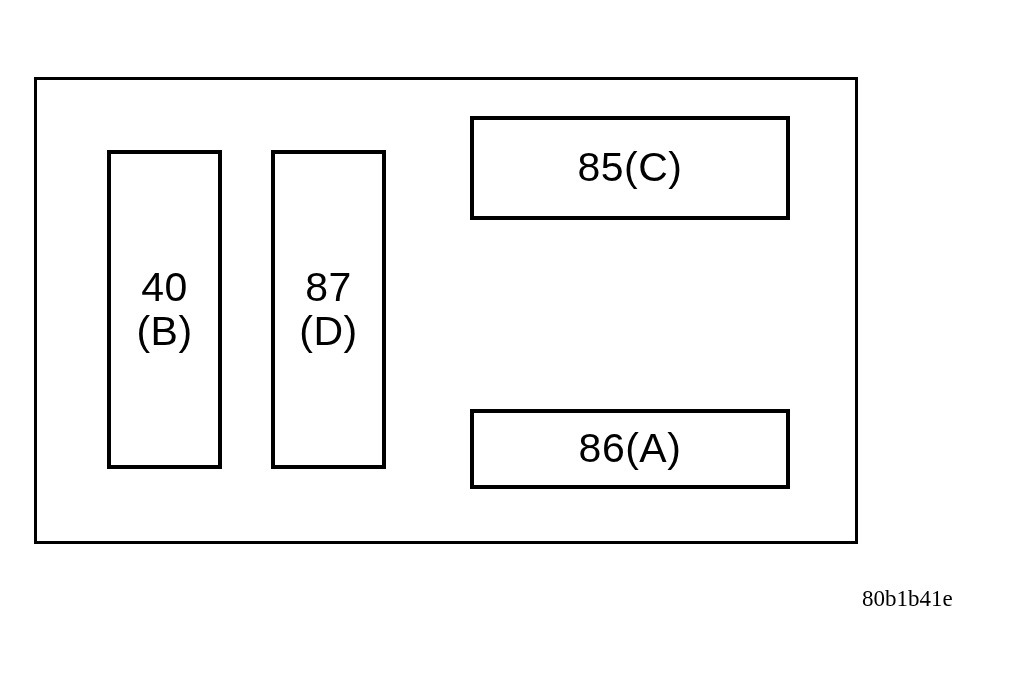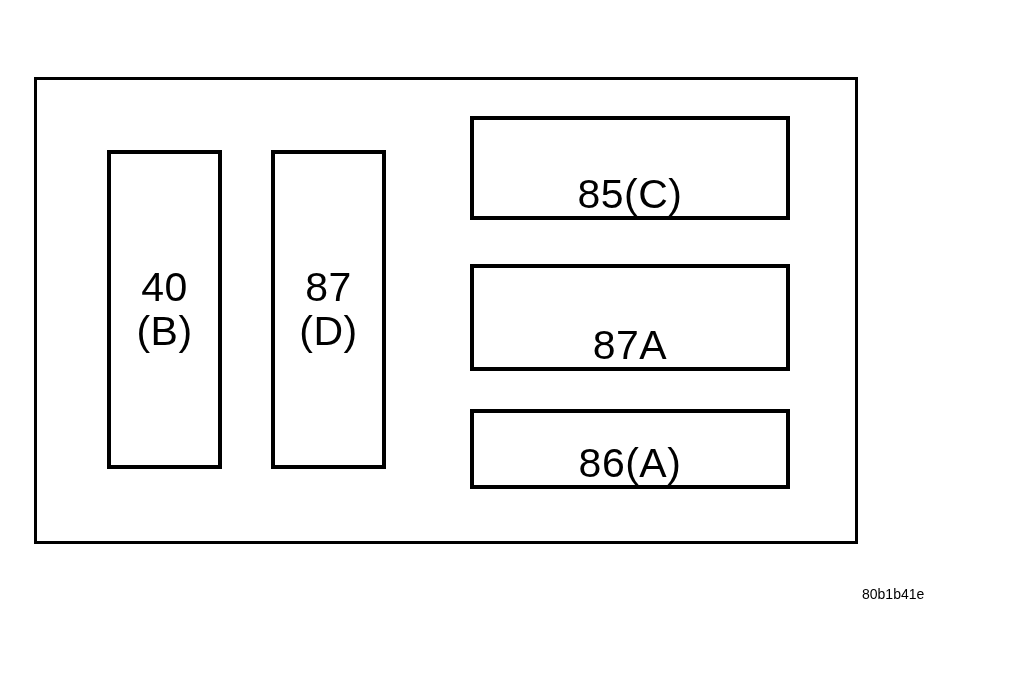--- a/index.html
+++ b/index.html
@@ -69,37 +69,36 @@
     font-size: 41px;
   }
 
   #terminal-30b { left: 104px; }
   #terminal-87d { left: 268px; }
 
   
   .terminal.horizontal {
     left: 467px;
     width: 320px;
-    align-items: flex-end;
   }
   .terminal.horizontal .terminal-label {
     font-size: 41px;
   }
 
   #terminal-85c { top: 113px;  height: 104px; }
   #terminal-87a { top: 261px;  height: 107px; }
   #terminal-86a { top: 406px;  height: 80px; }
 
   
   #figure-id {
     position: absolute;
     left: 862px;
     top: 586px;
-    font-family: Liberation Sans, sans-serif;
-    font-size: 14px;
+    font-family: Liberation Serif, serif;
+    font-size: 23px;
     letter-spacing: 0px;
     color: #000000;
     white-space: nowrap;
   }
 </style>
 </head>
 <body>
 
 <div id="diagram-stage">
 
@@ -112,23 +111,20 @@
 
     <div class="terminal vertical" id="terminal-87d" style="left:234px; top:70px;">
       <span class="terminal-label">87
 (D)</span>
     </div>
 
     <div class="terminal horizontal" id="terminal-85c" style="left:433px; top:36px;">
       <span class="terminal-label">85(C)</span>
     </div>
 
-    <div class="terminal horizontal" id="terminal-87a" style="left:433px; top:184px;">
-      <span class="terminal-label">87A</span>
-    </div>
 
     <div class="terminal horizontal" id="terminal-86a" style="left:433px; top:329px;">
       <span class="terminal-label">86(A)</span>
     </div>
 
   </div>
 
   <div id="figure-id">80b1b41e</div>
 
 </div>

